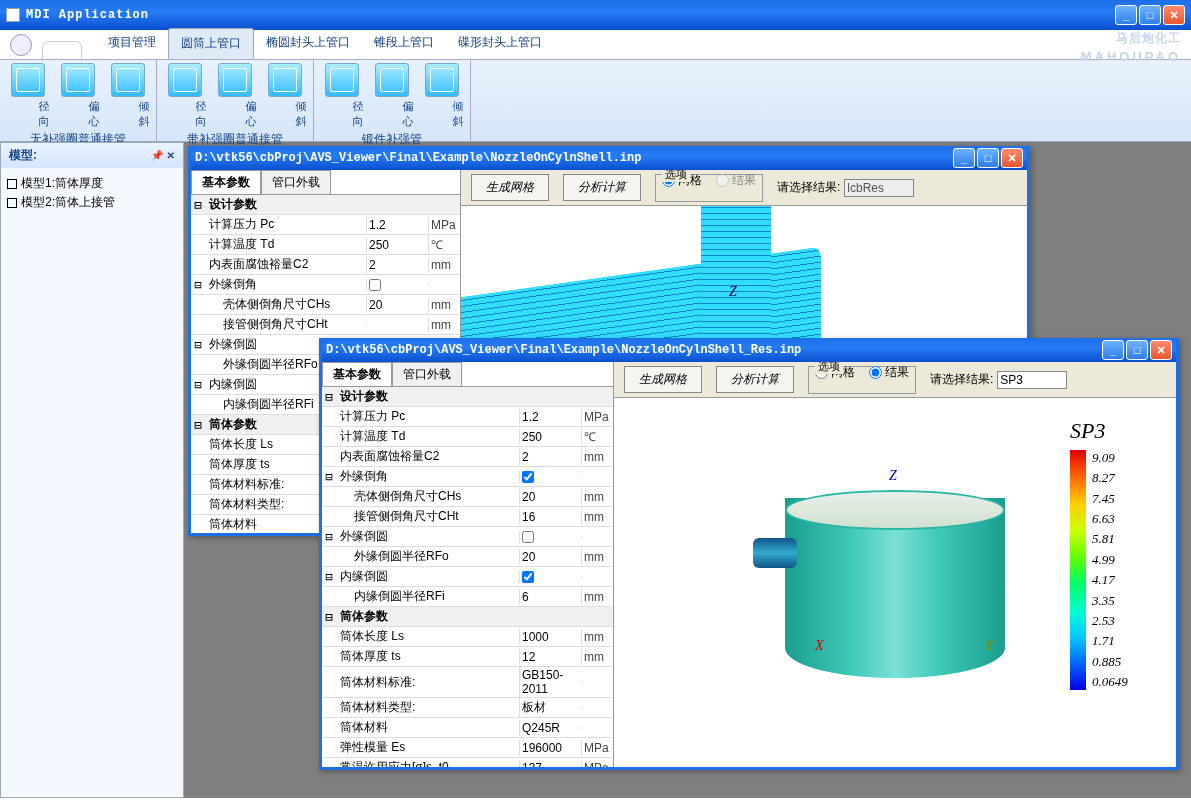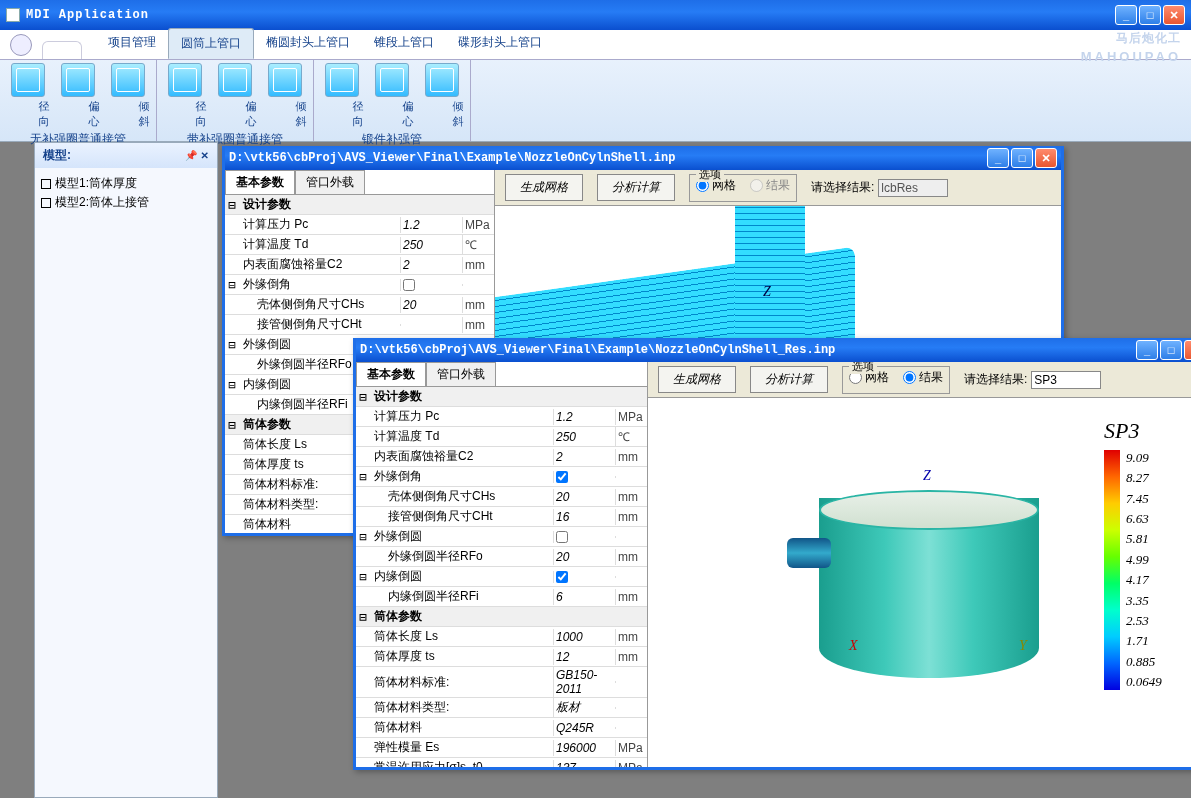--- a/index.html
+++ b/index.html
@@ -18,48 +18,48 @@
 .menu-item.active{border:1px solid #9ab;border-bottom:1px solid #deebf7;border-radius:3px 3px 0 0;background:#deebf7;}
 .ribbon-body{height:82px;background:linear-gradient(#e8f1fc,#d6e6f8);display:flex;border-bottom:1px solid #9ab;}
 .ribbon-group{border-right:1px solid #aac;padding:3px 8px 0 8px;display:flex;flex-direction:column;}
 .ribbon-icons{display:flex;gap:10px;flex:1;}
 .ribbon-icon{display:flex;flex-direction:column;align-items:center;width:40px;cursor:pointer;}
 .ribbon-icon-img{width:34px;height:34px;border:1px solid #7ac;background:linear-gradient(#aef,#3bf);border-radius:3px;margin-bottom:2px;position:relative;}
 .ribbon-icon-img::after{content:"";position:absolute;inset:4px;border:1px solid #fff;border-radius:2px;}
 .ribbon-icon-label{font-size:11px;color:#15428b;margin-left:32px;}
 .ribbon-group-title{text-align:center;color:#15428b;font-size:12px;padding:2px 0;}
 .main-area{display:flex;height:656px;background:#7f7f7f;}
-.sidebar{width:184px;background:#f5f8fe;border:1px solid #9ab;display:flex;flex-direction:column;margin-left:34px;}
+.sidebar{width:184px;background:#f5f8fe;border:1px solid #9ab;display:flex;flex-direction:column;}
 .sidebar-header{background:linear-gradient(#eaf2ff,#d5e5fb);padding:4px 8px;color:#15428b;font-weight:bold;display:flex;align-items:center;}
 .sidebar-header .pin{margin-left:auto;font-size:10px;}
 .tree{padding:6px 6px;}
 .tree-item{display:flex;align-items:center;gap:4px;padding:1px 0;}
 .tree-box{width:10px;height:10px;border:1px solid #000;}
 .mdi-area{flex:1;position:relative;}
 .child-win{position:absolute;border:3px solid #1e6ee8;border-top:none;background:#ece9d8;box-shadow:2px 2px 6px rgba(0,0,0,.3);display:flex;flex-direction:column;}
 .child-title{background:linear-gradient(#1e6ee8,#267cf5 40%,#0a4fcf);height:24px;display:flex;align-items:center;padding:0 4px;color:#fff;}
 .child-title .t{font-family:"Courier New",monospace;font-weight:bold;font-size:12px;flex:1;white-space:nowrap;overflow:hidden;}
 .child-body{flex:1;display:flex;background:#ece9d8;overflow:hidden;}
 .param-panel{width:270px;display:flex;flex-direction:column;border-right:1px solid #999;}
 .param-tabs{display:flex;background:#fff;}
 .param-tab{padding:3px 10px;border:1px solid #999;border-bottom:none;background:#f0f0f0;cursor:pointer;}
 .param-tab.active{background:#fff;font-weight:bold;}
 .param-grid{flex:1;background:#fff;overflow-y:auto;border-top:1px solid #999;}
 .prow{display:flex;border-bottom:1px solid #ddd;min-height:18px;align-items:center;}
 .prow.section{background:#f0f0f0;font-weight:bold;}
 .pexp{width:14px;text-align:center;cursor:pointer;font-family:monospace;}
 .plabel{flex:1;padding:1px 4px;white-space:nowrap;overflow:hidden;}
-.pval{width:62px;padding:1px 2px;border-left:1px solid #ddd;font-style:italic;}
+.pval{width:62px;padding:1px 2px;border-left:1px solid #ddd;}
 .punit{width:32px;padding:1px 2px;border-left:1px solid #ddd;color:#444;}
 .pchk{width:62px;border-left:1px solid #ddd;display:flex;align-items:center;padding-left:2px;}
 .pchk input{width:12px;height:12px;}
 .viewer{flex:1;display:flex;flex-direction:column;}
 .viewer-toolbar{height:36px;background:#ece9d8;border-bottom:1px solid #999;display:flex;align-items:center;gap:14px;padding:0 10px;}
 .vbtn{padding:4px 14px;background:#f4f4f0;border:1px solid #888;cursor:pointer;font-style:italic;}
-.opt-group{border:1px solid #999;padding:2px 6px;position:relative;display:flex;gap:14px;align-items:flex-start;height:28px;}
+.opt-group{border:1px solid #999;padding:12px 6px;position:relative;display:flex;gap:14px;align-items:flex-end;height:28px;}
 .opt-title{position:absolute;top:-8px;left:6px;background:#ece9d8;padding:0 3px;font-size:11px;}
 .radio-item{display:flex;align-items:center;gap:3px;}
 .result-sel{display:flex;align-items:center;gap:4px;}
 .result-sel select,.result-sel input{border:1px solid #888;height:18px;padding:0 2px;width:70px;}
 .canvas{flex:1;background:linear-gradient(#fff,#fff);position:relative;overflow:hidden;}
 .mesh-view{position:absolute;inset:0;background:#fff;}
 .mesh-shape{position:absolute;background:repeating-linear-gradient(0deg,#08c,#08c 1px,#3df 1px,#3df 6px),repeating-linear-gradient(90deg,transparent,transparent 5px,rgba(0,0,139,.4) 5px,rgba(0,0,139,.4) 6px);}
 .cylinder-view{display:flex;align-items:center;justify-content:center;height:100%;}
 .cyl{width:240px;height:230px;position:relative;}
 .cyl-body{width:220px;height:180px;background:linear-gradient(90deg,#1a9e8e,#3ec9b9 30%,#7de0d5 50%,#3ec9b9 70%,#1a9e8e);border-radius:0 0 110px 110px / 0 0 30px 30px;position:absolute;bottom:20px;left:10px;}

